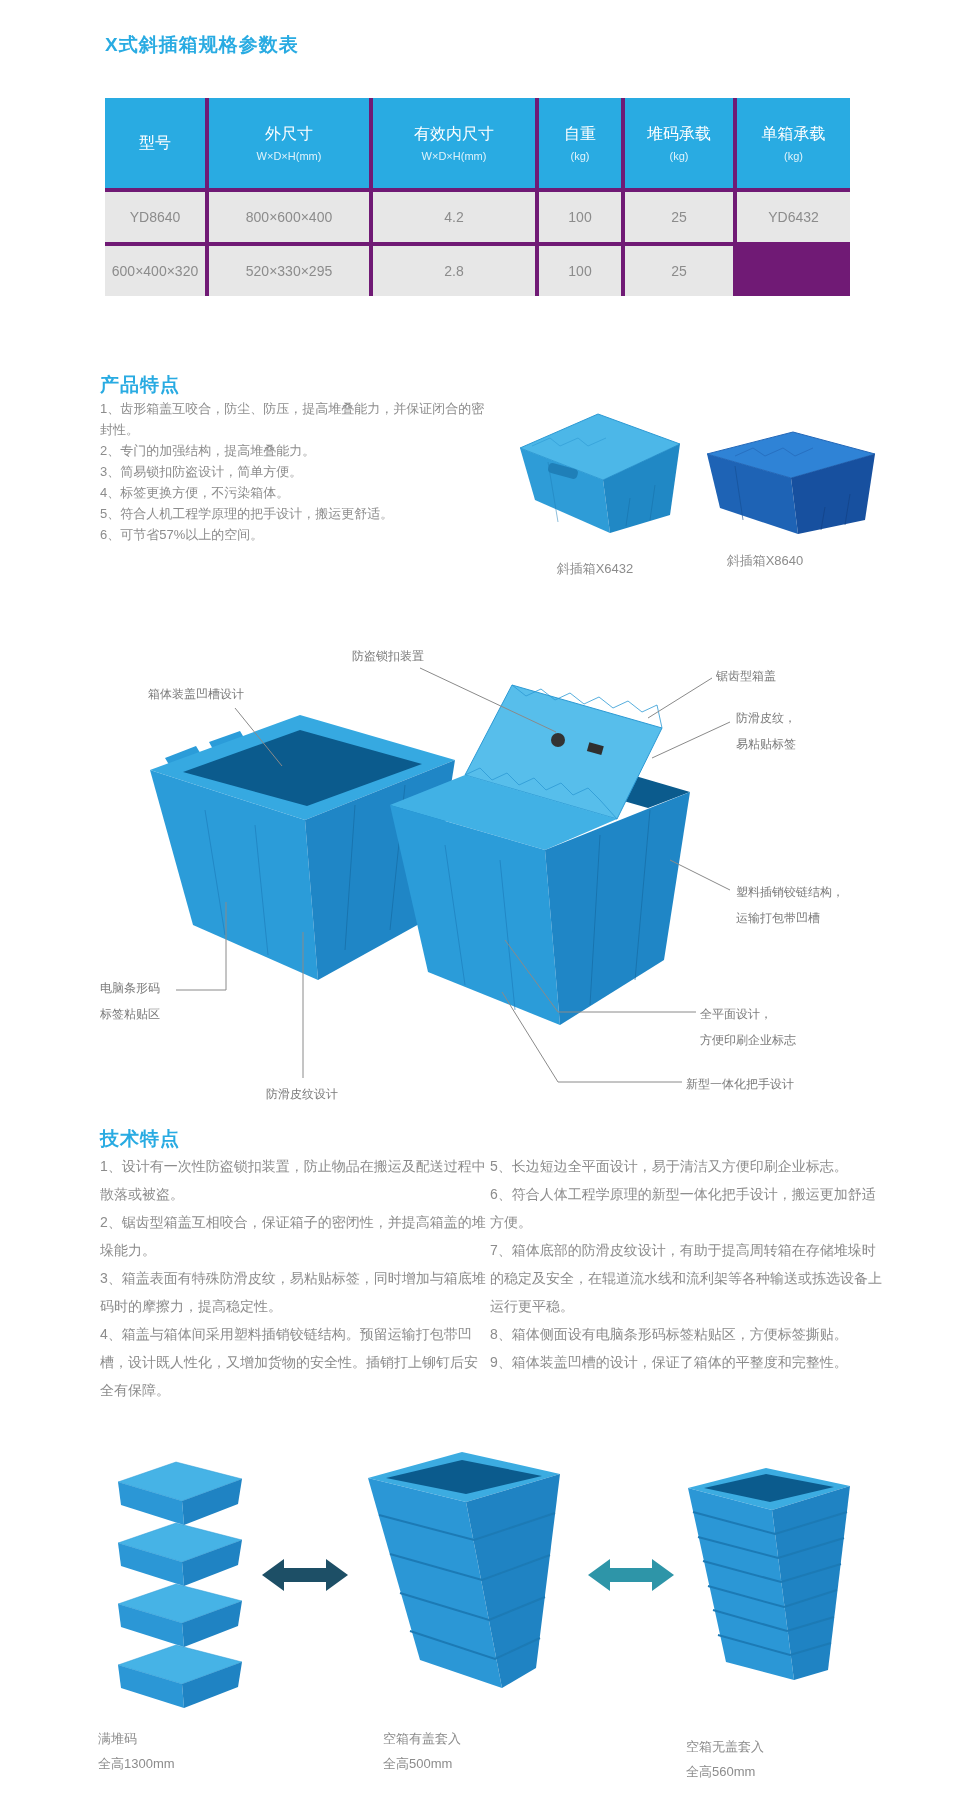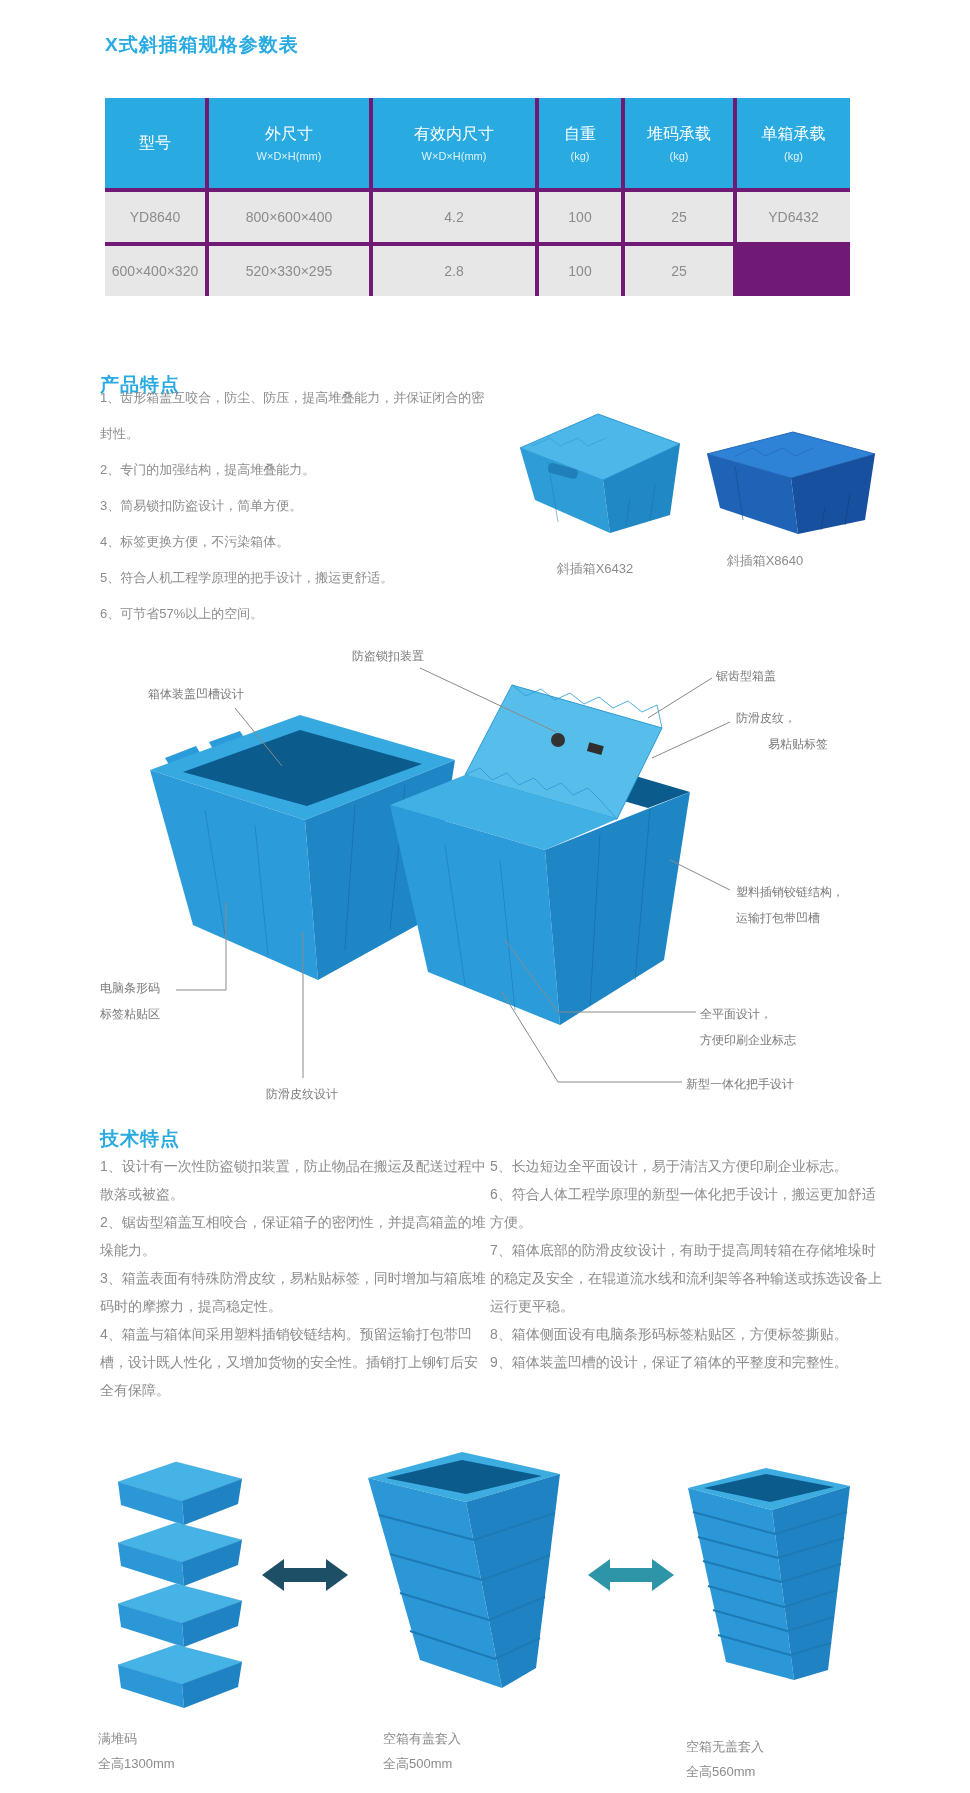--- a/index.html
+++ b/index.html
@@ -23,21 +23,21 @@
   }
   .spec-table .th .main { font-size:16px; }
   .spec-table .th .sub { font-size:11px; margin-top:5px; color:rgba(255,255,255,0.85); }
   .spec-table .td {
     background:#E7E7E7; color:#8C8C8C; height:50px; font-size:14px;
     display:flex; align-items:center; justify-content:center;
   }
   
   .feature-list { position:absolute; color:#8C8C8C; }
   .feature-list p { margin:0; }
-  .pf { left:100px; top:380px; width:390px; font-size:13px; line-height:36px; }
+  .pf { left:100px; top:398px; width:390px; font-size:13px; line-height:21px; }
   .tf-left  { left:100px; top:1152px; width:388px; font-size:14px; line-height:28px; }
   .tf-right { left:490px; top:1152px; width:396px; font-size:14px; line-height:28px; }
   
   .photo-caption { position:absolute; width:180px; text-align:center; font-size:13px; color:#8C8C8C; }
   .callout { position:absolute; font-size:12px; color:#7A7A7A; white-space:nowrap; }
   .stack-caption { position:absolute; width:160px; font-size:13px; color:#8C8C8C; line-height:25px; }
   svg { display:block; }
 </style>
 </head>
 <body>
@@ -160,21 +160,21 @@
       <polyline points="502,372 558,462 682,462"></polyline>
       <polyline points="176,370 226,370 226,282"></polyline>
       <line x1="303" y1="458" x2="303" y2="312"></line>
     </g>
   </svg>
 
   <div class="callout" style="left:352px; top:648px;">防盗锁扣装置</div>
   <div class="callout" style="left:148px; top:686px;">箱体装盖凹槽设计</div>
   <div class="callout" style="left:716px; top:668px;">锯齿型箱盖</div>
   <div class="callout" style="left:736px; top:710px;">防滑皮纹，</div>
-  <div class="callout" style="left:768px; top:736px;">易粘贴标签</div>
+  <div class="callout" style="left:736px; top:736px;">易粘贴标签</div>
   <div class="callout" style="left:736px; top:884px;">塑料插销铰链结构，</div>
   <div class="callout" style="left:736px; top:910px;">运输打包带凹槽</div>
   <div class="callout" style="left:100px; top:980px;">电脑条形码</div>
   <div class="callout" style="left:100px; top:1006px;">标签粘贴区</div>
   <div class="callout" style="left:700px; top:1006px;">全平面设计，</div>
   <div class="callout" style="left:700px; top:1032px;">方便印刷企业标志</div>
   <div class="callout" style="left:686px; top:1076px;">新型一体化把手设计</div>
   <div class="callout" style="left:266px; top:1086px;">防滑皮纹设计</div>
 
   <div class="section-heading" style="left:100px; top:1126px;">技术特点</div>

